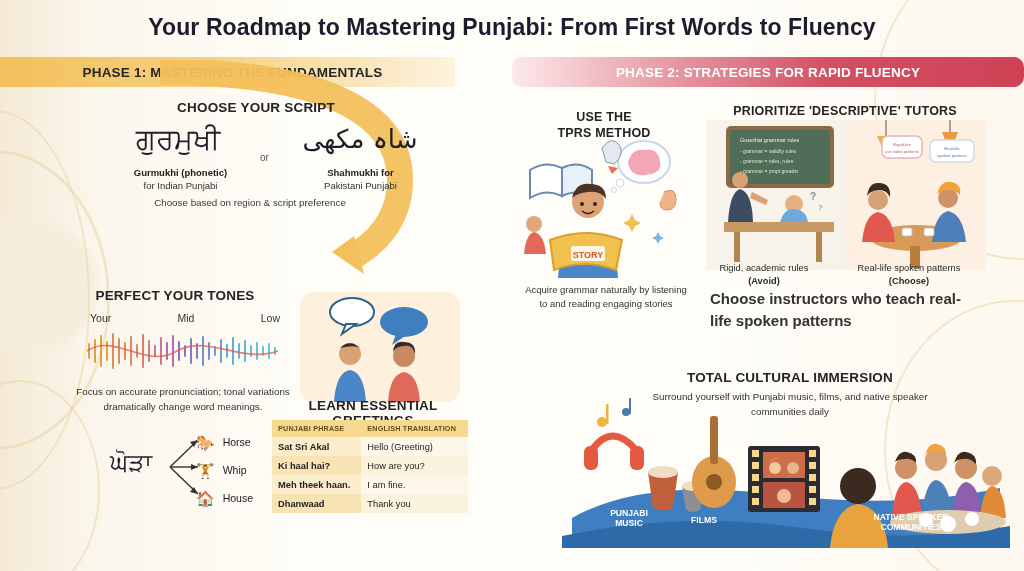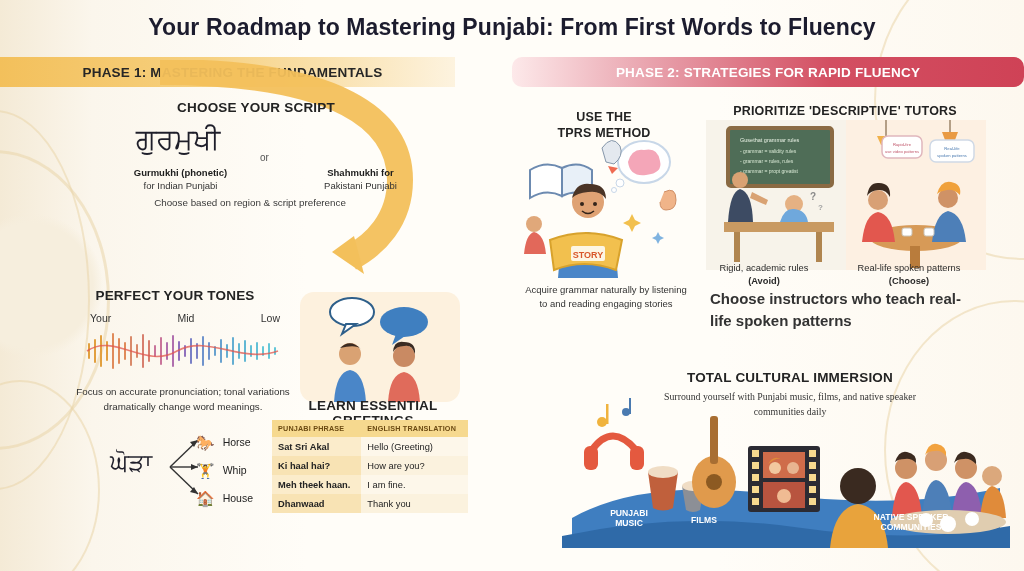--- a/index.html
+++ b/index.html
@@ -140,21 +140,21 @@
 
   #tutors-heading { left: 700px; top: 104px; width: 290px; font-size: 12.5px; }
   .tutor-ill { position: absolute; left: 706px; top: 120px; width: 280px; height: 150px; }
   .tutor-cap { position: absolute; font-size: 9.3px; text-align: center; color: #2a2a2a; line-height: 1.35; }
   #tutor-cap-left { left: 694px; top: 262px; width: 140px; }
   #tutor-cap-right { left: 836px; top: 262px; width: 146px; }
   .tutor-cap b { display: block; }
   #tutors-note { position: absolute; left: 710px; top: 288px; width: 270px; text-align: left; font-size: 15px; color: #333; line-height: 1.45; font-weight: bold; }
 
   #immersion-heading { left: 600px; top: 370px; width: 380px; font-size: 13.5px; }
-  #immersion-note { position: absolute; left: 640px; top: 390px; width: 300px; text-align: center; font-size: 9.8px; color: #333; line-height: 1.5; font-family: Liberation Serif, serif; }
+  #immersion-note { position: absolute; left: 640px; top: 390px; width: 300px; text-align: center; font-size: 9.8px; color: #333; line-height: 1.5; }
   .immersion-ill { position: absolute; left: 562px; top: 398px; width: 448px; height: 150px; }
   .imm-label {
     position: absolute; font-size: 8.6px; font-weight: bold; color: #ffffff; text-align: center; line-height: 1.2;
   }
   #imm-label-music { left: 596px; top: 508px; width: 66px; }
   #imm-label-films { left: 678px; top: 515px; width: 52px; }
   #imm-label-community { left: 856px; top: 512px; width: 110px; }
 </style>
 </head>
 <body>
@@ -178,20 +178,21 @@
 
   <svg class="arrow-curve" viewBox="0 0 290 220">
     <path d="M10 12 C 190 12, 250 60, 250 120 C 250 160, 225 185, 200 198" stroke="#f3c05b" stroke-width="26" fill="none" stroke-linecap="butt" opacity="0.95"></path>
     <polygon points="204,176 214,214 182,192" fill="#f3c05b"></polygon>
   </svg>
 
   <div class="h-sub" id="choose-script-heading">CHOOSE YOUR SCRIPT</div>
   <div class="script-row">
     <div class="gurmukhi-word">ਗੁਰਮੁਖੀ</div>
     <div class="or-text">or</div>
+    <div class="shahmukhi-word">شاہ مکھی</div>
     <div class="script-cap" id="gurmukhi-caption">
       <b>Gurmukhi (phonetic)</b><br>
       <span>for Indian Punjabi</span>
     </div>
     <div class="script-cap" id="shahmukhi-caption">
       <b>Shahmukhi for</b><br>
       <span>Pakistani Punjabi</span>
     </div>
   </div>
   <div id="script-note">Choose based on region &amp; script preference</div>

